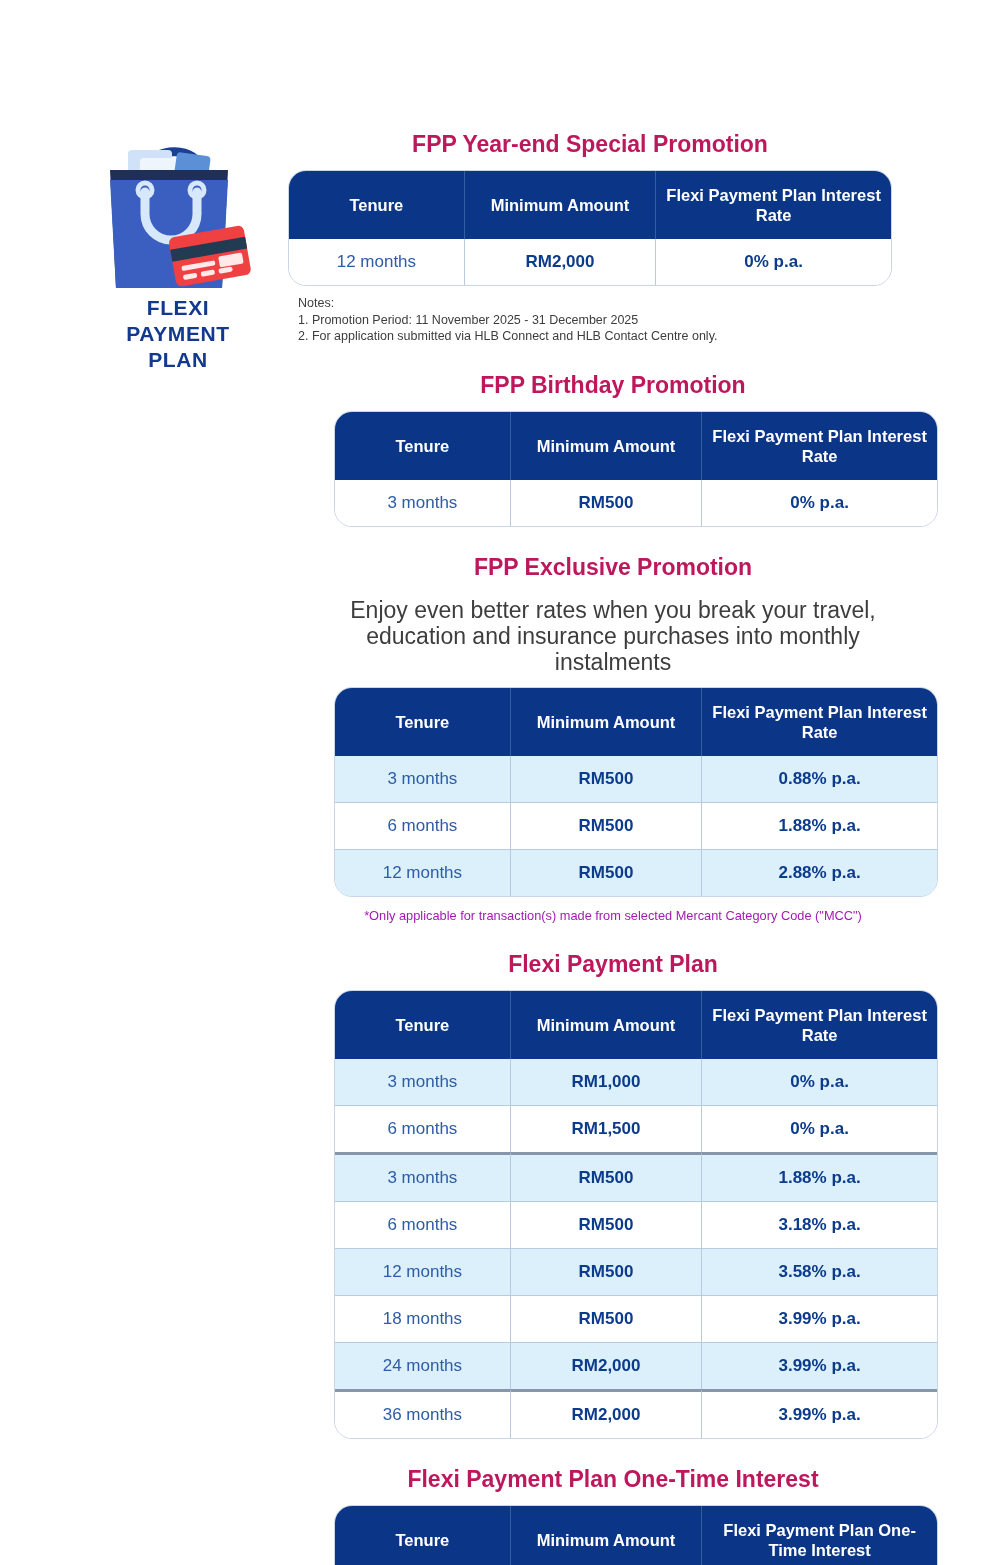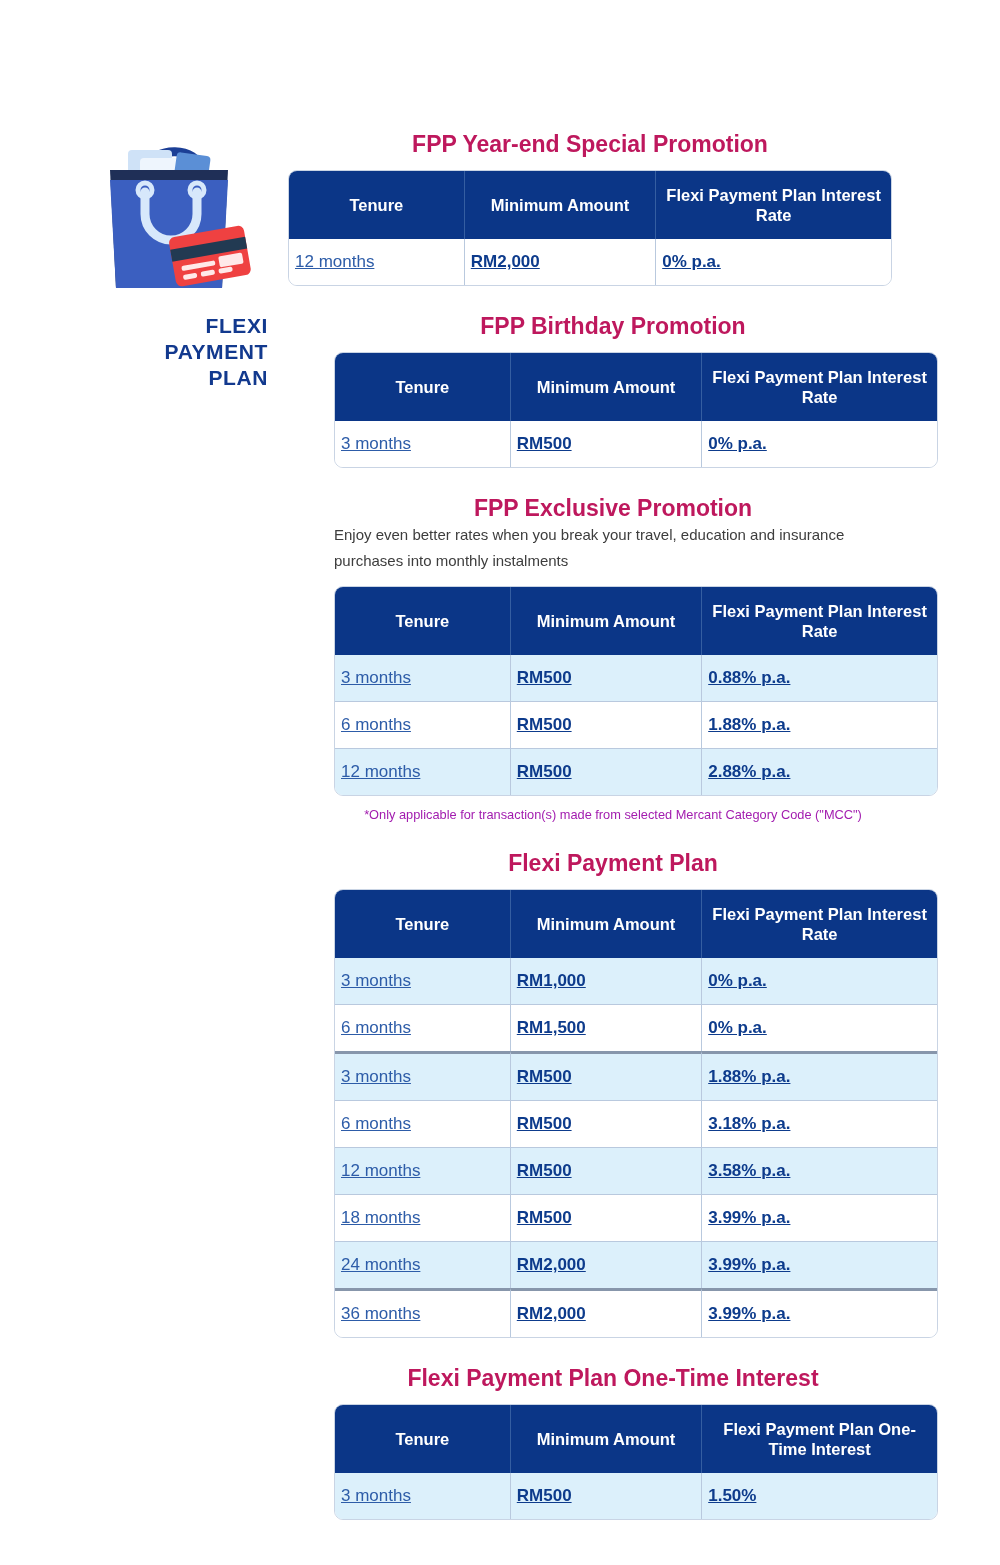--- a/index.html
+++ b/index.html
@@ -29,58 +29,58 @@
 
   
   .logo-col {
     position: absolute;
     left: 88px; top: 128px;
     width: 180px;
     text-align: center;
   }
   .logo-art { width: 180px; height: 165px; display: block; }
   .logo-label {
-    margin-top: 20px;
+    margin-top: 2px;
     font-size: 21px;
     font-weight: 700;
     letter-spacing: 0.6px;
     line-height: 26px;
     color: #12398e;
-    text-align: right;
   }
 
   
   .content {
     position: absolute;
     left: 288px; top: 0;
     width: 604px;
   }
 
   .sec-title {
     text-align: center;
     color: #be185d;
     font-weight: 700;
     font-size: 23px;
     line-height: 28px;
   }
   .sec-sub {
+    text-align: center;
     color: #3d3d3d;
-    font-size: 15px;
+    font-size: 23px;
     line-height: 26px;
     font-weight: 400;
-    margin-top: 0;
+    margin-top: 16px;
   }
 
   
   .tbl {
     width: 604px;
     border-collapse: separate;
     border-spacing: 0;
     border: 1px solid #c9d4e4;
-    border-radius: 9px;
+    border-radius: 18px;
     overflow: hidden;
     background: #fff;
     table-layout: fixed;
   }
   .tbl col.c1 { width: 29.2%; }
   .tbl col.c2 { width: 31.8%; }
   .tbl col.c3 { width: 39.0%; }
 
   .tbl thead th {
     background: #0b3687;
@@ -89,26 +89,26 @@
     font-size: 16.5px;
     line-height: 20px;
     padding: 14px 6px;
     text-align: center;
     vertical-align: middle;
     border-right: 1px solid #355ea1;
   }
   .tbl thead th:last-child { border-right: none; }
 
   .tbl tbody td {
+    text-align: center;
     vertical-align: middle;
     padding: 13px 6px;
     font-size: 17px;
     border-right: 1px solid #b9c9de;
     border-top: 1px solid #b9c9de;
-    text-decoration: underline;
   }
   .tbl tbody tr:first-child td { border-top: none; }
   .tbl tbody td:last-child { border-right: none; }
 
   .tbl tbody td.tenure { color: #2d5ca8; font-weight: 400; }
   .tbl tbody td.amount { color: #0d3b8c; font-weight: 700; }
   .tbl tbody td.rate   { color: #0d3b8c; font-weight: 700; }
 
   tr.alt td { background: #dcf0fb; }
   tr.plain td { background: #ffffff; }
@@ -185,20 +185,25 @@
             </tr>
           </thead>
           <tbody>
             <tr class="plain">
               <td class="tenure">12 months</td>
               <td class="amount">RM2,000</td>
               <td class="rate">0% p.a.</td>
             </tr>
           </tbody>
         </table>
+        <div class="notes">
+          <div>Notes:</div>
+          <div>1. Promotion Period: 11 November 2025 - 31 December 2025</div>
+          <div>2. For application submitted via HLB Connect and HLB Contact Centre only.</div>
+        </div>
       </div>
       <div class="blk gap-title">
         <div class="sec-title">FPP Birthday Promotion</div>
         <table class="tbl gap-tbl">
           <colgroup>
             <col class="c1">
             <col class="c2">
             <col class="c3">
           </colgroup>
           <thead>

